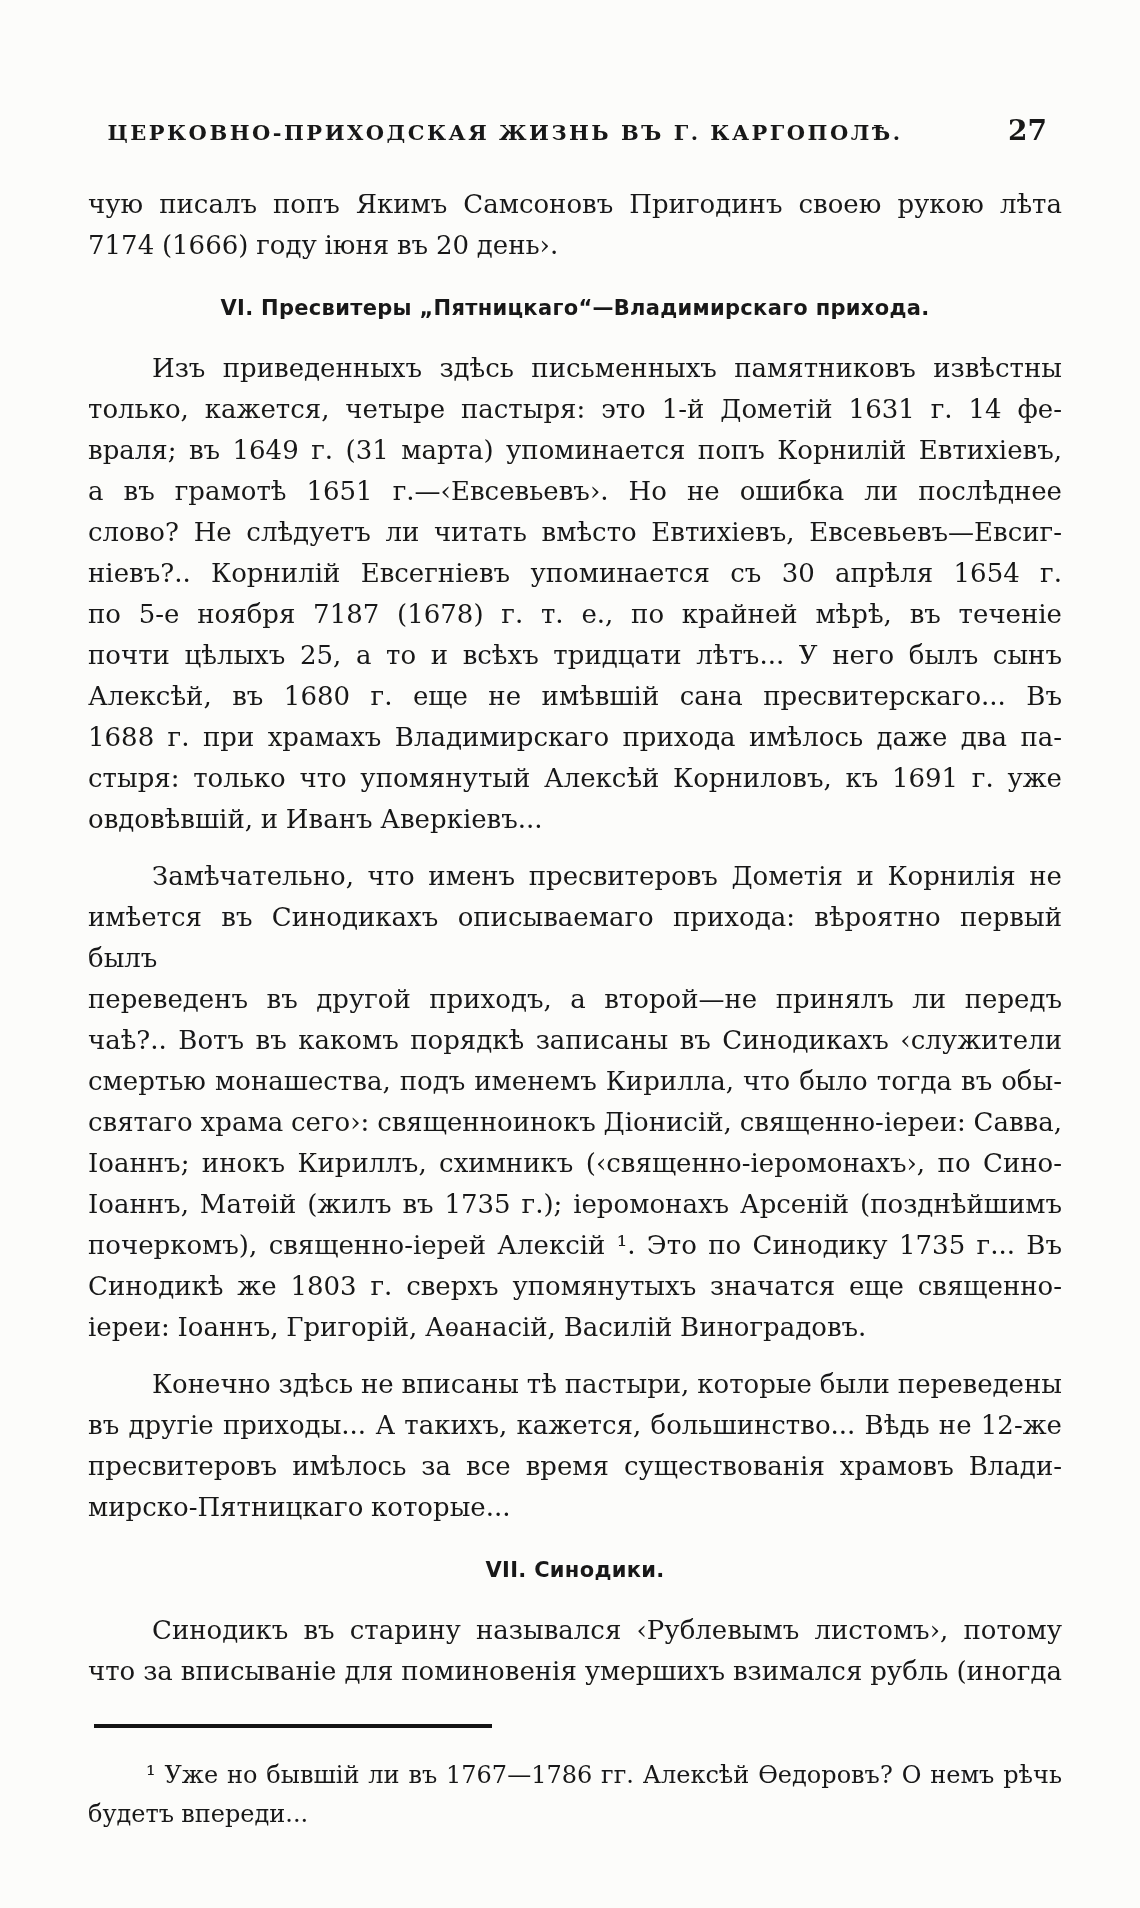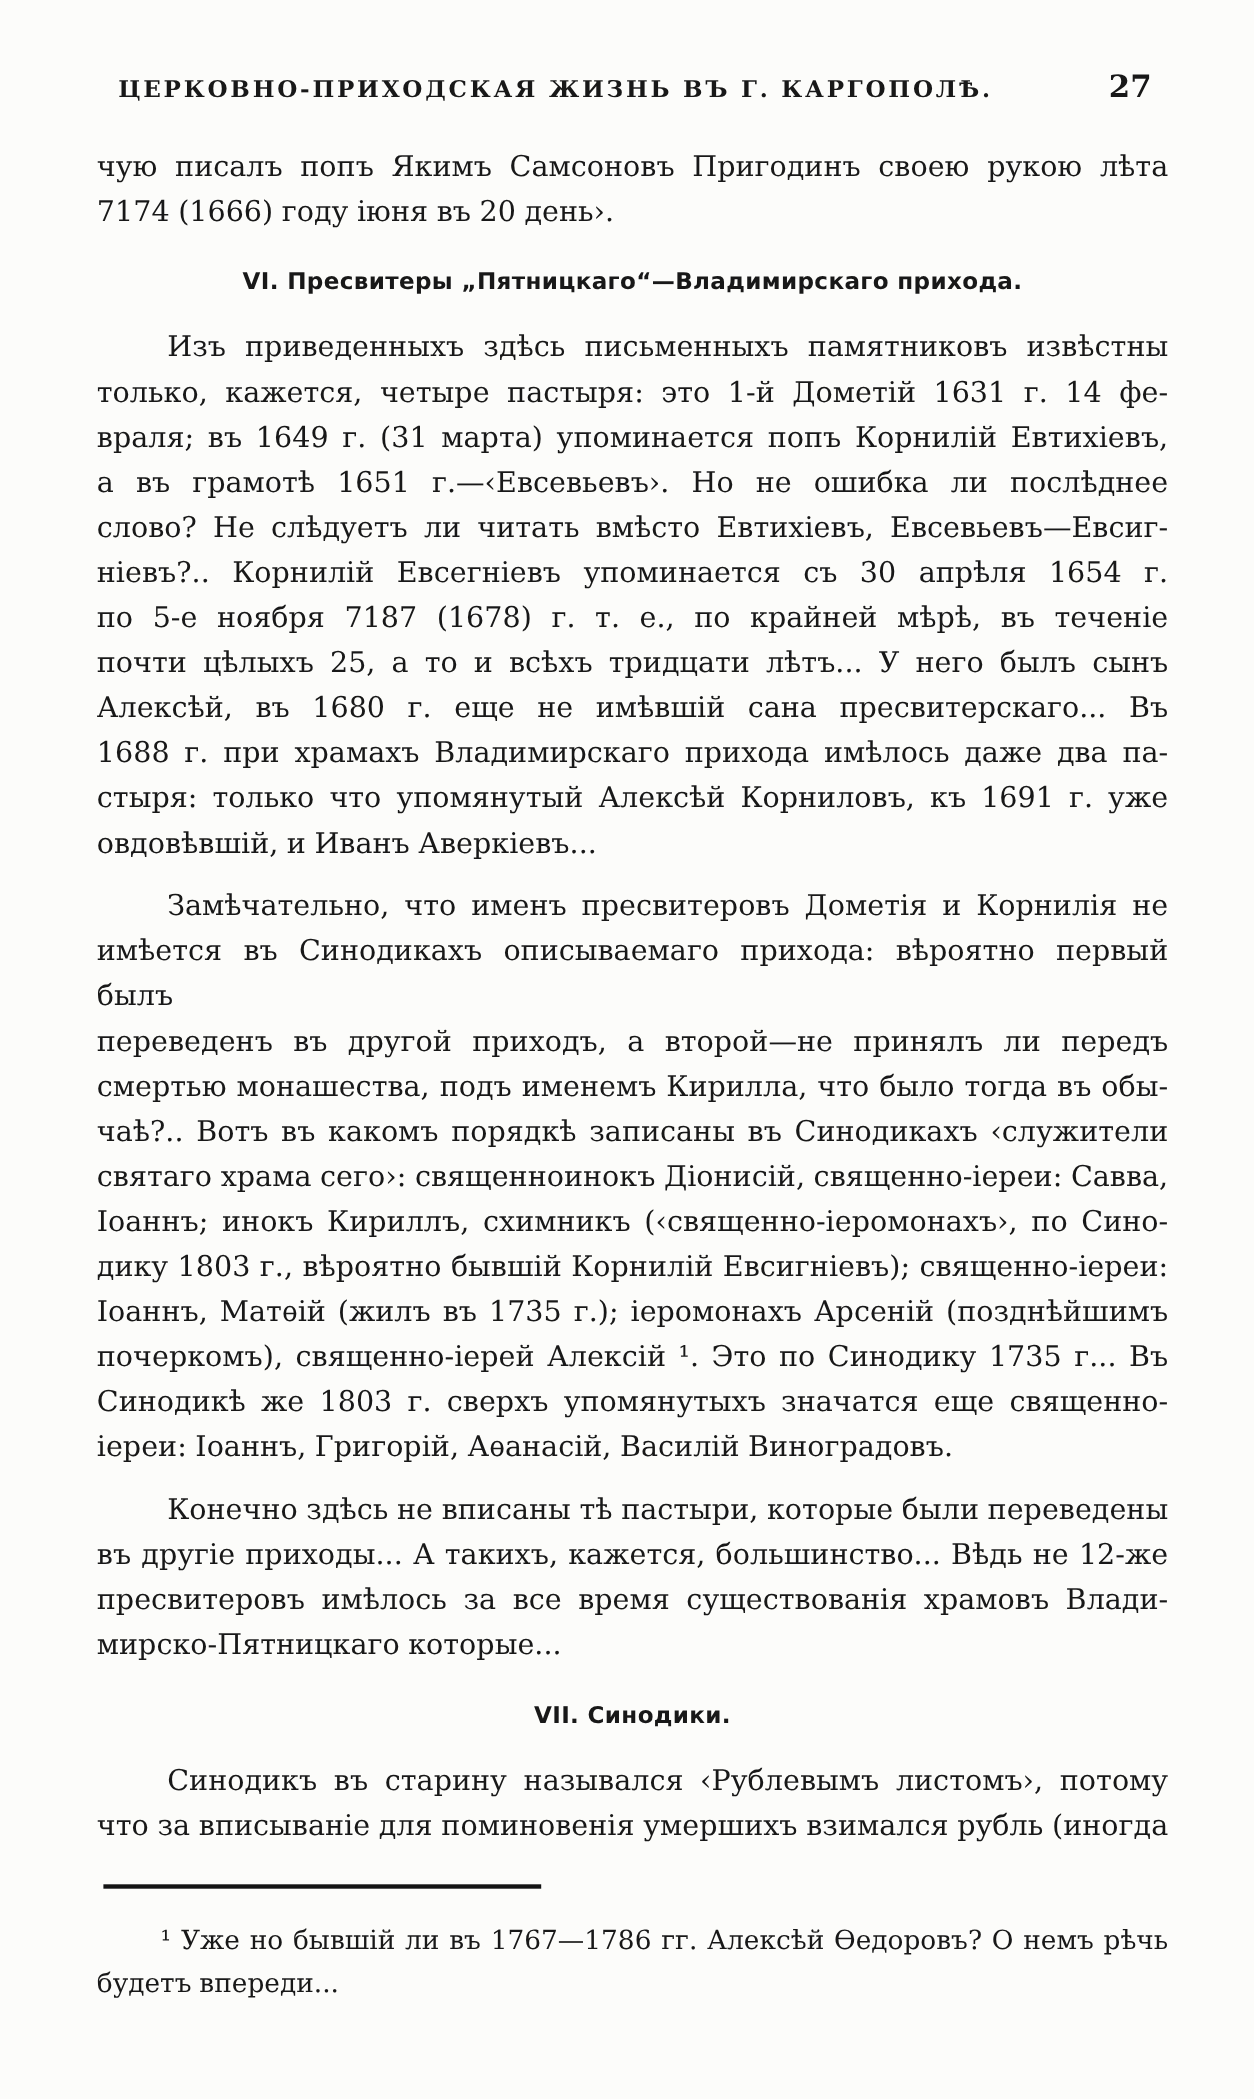--- a/index.html
+++ b/index.html
@@ -7,21 +7,21 @@
     width: 1140px; height: 1908px;
     background: #fcfcfa;
     color: #181818;
     font-family: "DejaVu Serif", serif;
     position: relative;
     overflow: hidden;
   }
   .page {
     box-sizing: border-box;
     width: 100%; height: 100%;
-    padding: 62px 78px 0 88px;
+    padding: 114px 78px 0 88px;
   }
   .running-head { position: relative; height: 36px; margin-bottom: 34px; }
   .head-title {
     position: absolute; left: 50%; top: 6px;
     transform: translateX(-50%) translateX(-70px);
     font-weight: 700; font-size: 21px; letter-spacing: 2.5px;
     white-space: nowrap;
   }
   .page-number { position: absolute; right: 15px; top: 0; font-weight: 700; font-size: 28px; }
 
@@ -80,25 +80,24 @@
       <div class="ln">1688 г. при храмахъ Владимирскаго прихода имѣлось даже два па-</div>
       <div class="ln">стыря: только что упомянутый Алексѣй Корниловъ, къ 1691 г. уже</div>
       <div class="ln endln">овдовѣвшій, и Иванъ Аверкіевъ...</div>
     <p></p>
 
     <p class="para">
       </p>
       <div class="ln first">Замѣчательно, что именъ пресвитеровъ Дометія и Корнилія не</div>
       <div class="ln">имѣется въ Синодикахъ описываемаго прихода: вѣроятно первый былъ</div>
       <div class="ln">переведенъ въ другой приходъ, а второй—не принялъ ли передъ</div>
+      <div class="ln">чаѣ?.. Вотъ въ какомъ порядкѣ записаны въ Синодикахъ ‹служители</div>
       <div class="ln">смертью монашества, подъ именемъ Кирилла, что было тогда въ обы-</div>
-      <div class="ln">чаѣ?.. Вотъ въ какомъ порядкѣ записаны въ Синодикахъ ‹служители</div>
       <div class="ln">святаго храма сего›: священноинокъ Діонисій, священно-іереи: Савва,</div>
       <div class="ln">Іоаннъ; инокъ Кириллъ, схимникъ (‹священно-іеромонахъ›, по Сино-</div>
-      <div class="ln">дику 1803 г., вѣроятно бывшій Корнилій Евсигніевъ); священно-іереи:</div>
       <div class="ln">Іоаннъ, Матѳій (жилъ въ 1735 г.); іеромонахъ Арсеній (позднѣйшимъ</div>
       <div class="ln">почеркомъ), священно-іерей Алексій ¹. Это по Синодику 1735 г... Въ</div>
       <div class="ln">Синодикѣ же 1803 г. сверхъ упомянутыхъ значатся еще священно-</div>
       <div class="ln endln">іереи: Іоаннъ, Григорій, Аѳанасій, Василій Виноградовъ.</div>
     <p></p>
 
     <p class="para">
       </p>
       <div class="ln first">Конечно здѣсь не вписаны тѣ пастыри, которые были переведены</div>
       <div class="ln">въ другіе приходы... А такихъ, кажется, большинство... Вѣдь не 12-же</div>

